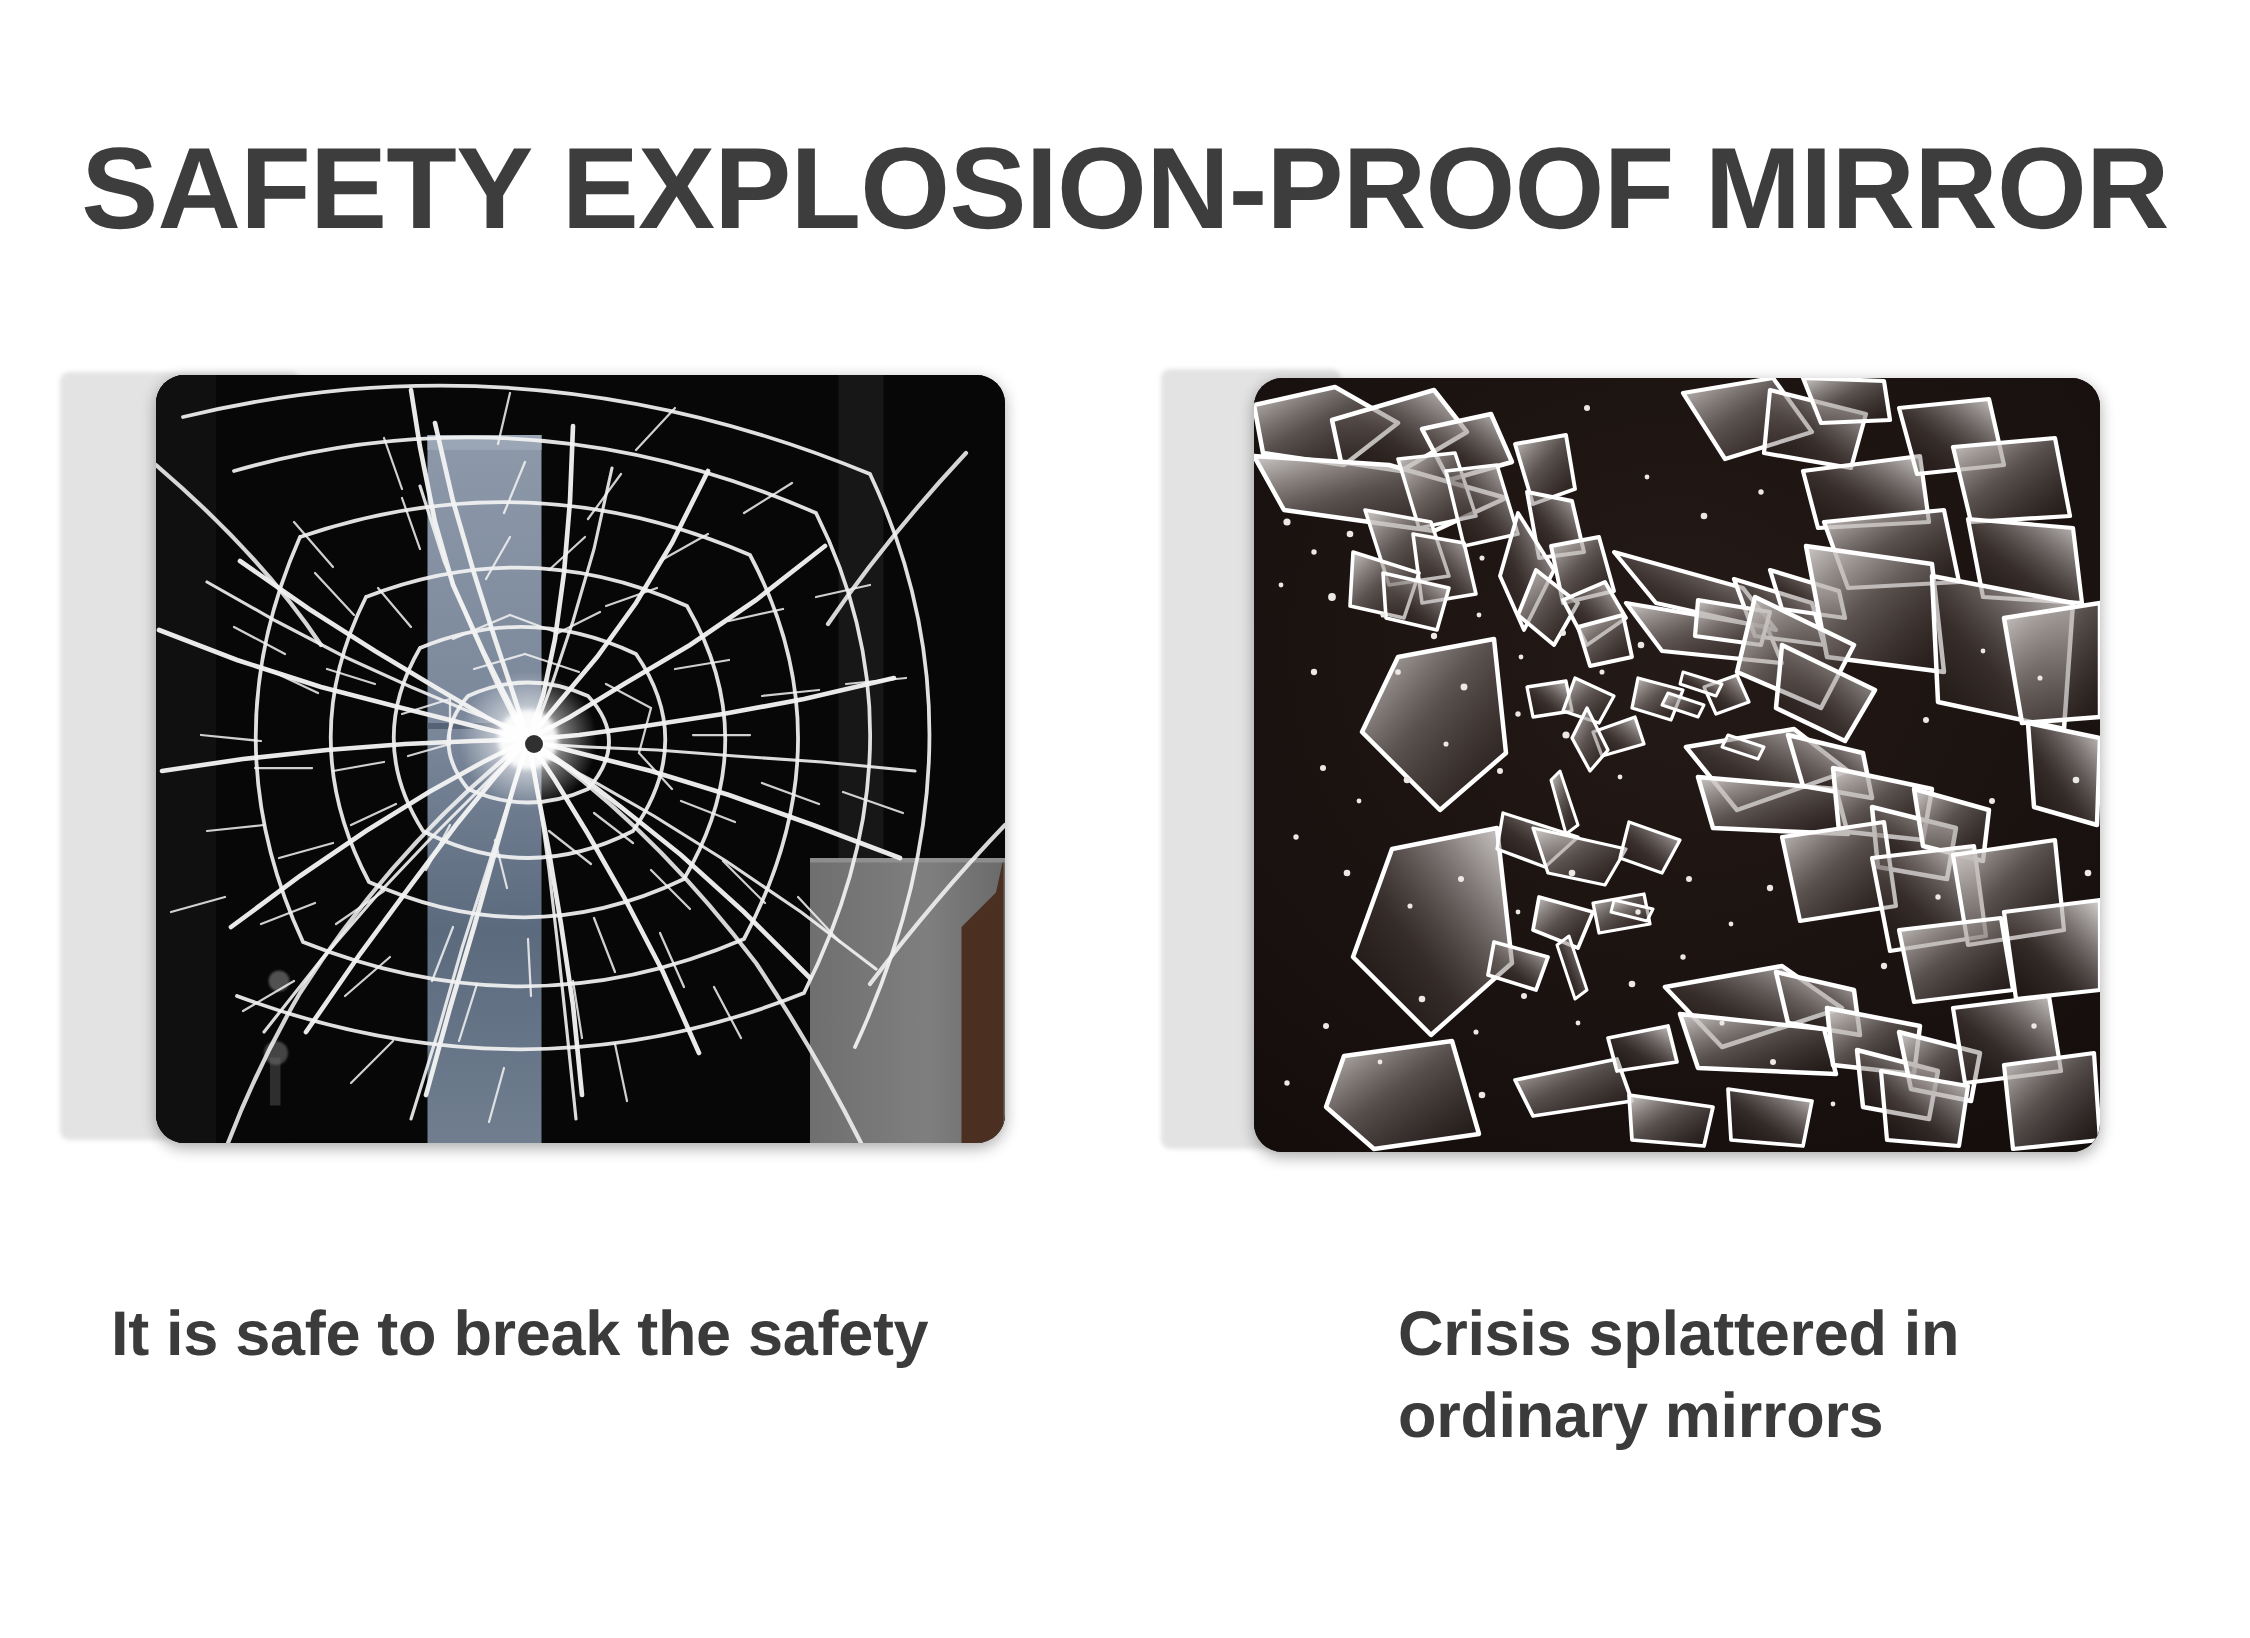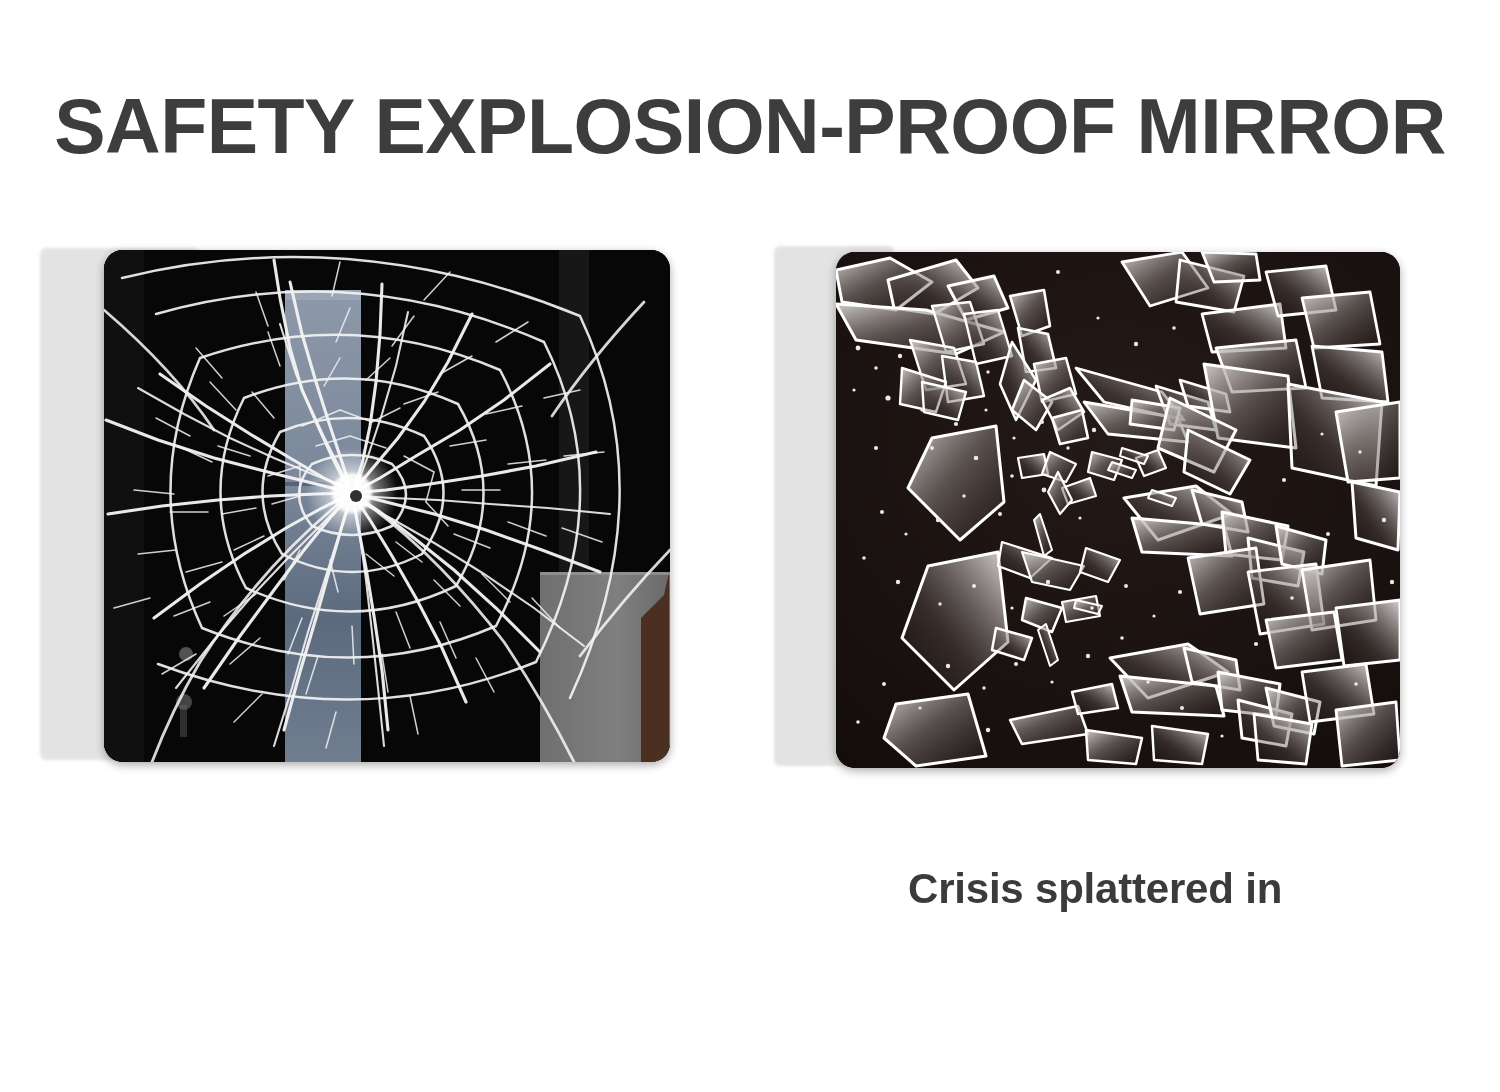--- a/index.html
+++ b/index.html
@@ -68,21 +68,21 @@
   .caption .line { display: block; white-space: nowrap; }
 
   
   #backing-left { left: 40px;  top: 248px; width: 160px; height: 512px; }
   #photo-left   { left: 104px; top: 250px; width: 566px; height: 512px; }
   #caption-left { left: 74px;  top: 862px; width: 660px; }
 
   
   #backing-right { left: 774px; top: 246px; width: 120px; height: 520px; }
   #photo-right   { left: 836px; top: 252px; width: 564px; height: 516px; }
-  #caption-right { left: 908px; top: 862px; width: 520px; }
+  #caption-right { left: 932px; top: 862px; width: 520px; }
 </style>
 </head>
 <body>
 
 <div class="page">
 
   <div class="title">SAFETY EXPLOSION-PROOF MIRROR</div>
 
   <div class="panel">
 
@@ -249,20 +249,21 @@
           </g>
         </g>
 
         <circle cx="248" cy="243" r="46" fill="url(#glowC)" opacity="0.85"></circle>
         <circle cx="248" cy="243" r="20" fill="#ffffff" opacity="0.9" filter="url(#soft2)"></circle>
         <circle cx="252" cy="246" r="6" fill="#1a1a1a" opacity="0.9"></circle>
       </svg>
     </div>
 
     <div class="caption" id="caption-left">
+      <span class="line">It is safe to break the safety</span>
     </div>
   </div>
 
   <div class="panel">
 
     <div class="backing" id="backing-right"></div>
 
     <div class="photo" id="photo-right">
       <svg width="564" height="516" viewBox="0 0 564 516">
         <defs>
@@ -467,16 +468,17 @@
           <circle cx="486" cy="182" r="1.6"></circle>
             <circle cx="448" cy="228" r="2.0"></circle>
           <circle cx="520" cy="432" r="1.8"></circle>
             <circle cx="556" cy="330" r="2.2"></circle>
         </g>
       </svg>
     </div>
 
     <div class="caption" id="caption-right">
       <span class="line">Crisis splattered in</span>
+      <span class="line">ordinary mirrors</span>
     </div>
   </div>
 
 </div>
 
 </body></html>

